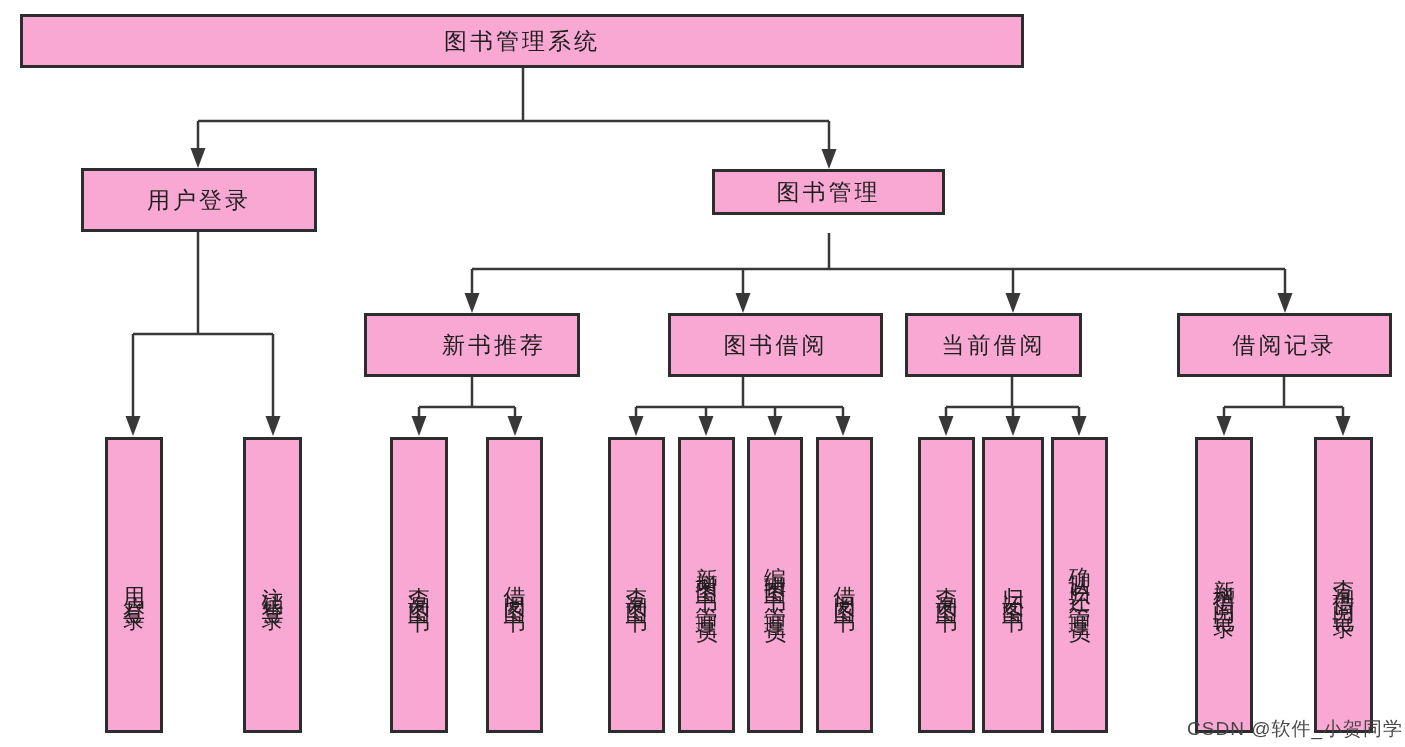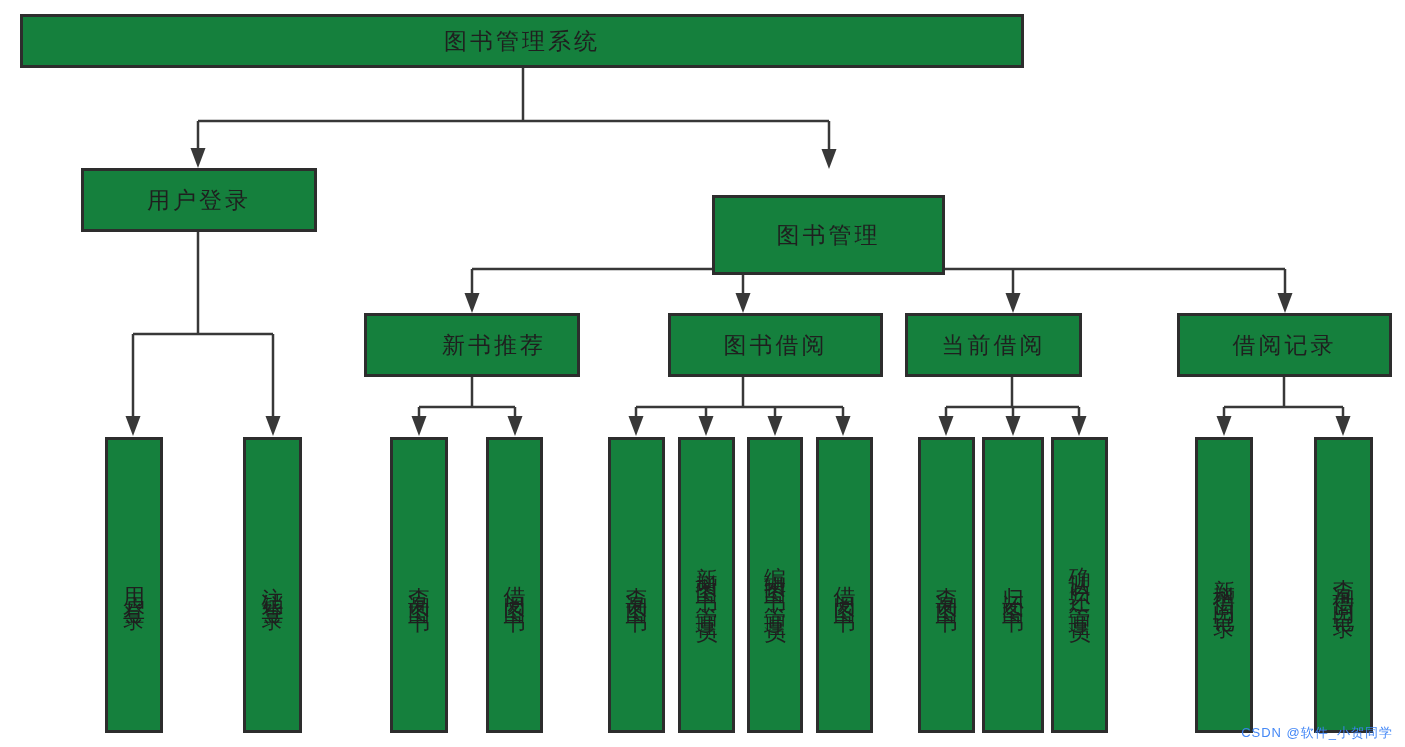--- a/index.html
+++ b/index.html
@@ -4,28 +4,28 @@
 <style>
   html,body { margin:0; padding:0; background:#ffffff; }
   #stage {
     position:relative; width:1405px; height:747px; overflow:hidden;
     background:#ffffff;
     font-family:"Liberation Sans","DejaVu Sans",sans-serif;
     color:#1f1f1f;
   }
   #connectors { position:absolute; left:0; top:0; width:1405px; height:747px; }
   .box {
-    position:absolute; box-sizing:border-box; background:#15803d;
+    position:absolute; box-sizing:border-box; background:#f9a8d4;
     border:3px solid #2d2d2d;
     display:flex; align-items:center; justify-content:center;
     font-size:23px; letter-spacing:3px; white-space:nowrap;
   }
   #box-root        { left:20px;  top:14px;  width:1004px; height:54px; }
   #box-user-login  { left:81px;  top:168px; width:236px;  height:64px; }
-  #box-book-mgmt   { left:712px; top:169px; width:233px;  height:80px;margin-top:26px; }
+  #box-book-mgmt   { left:712px; top:169px; width:233px;  height:46px; }
   #box-new-book    { left:364px; top:313px; width:216px;  height:64px;padding-left:44px; }
   #box-book-borrow { left:636px; top:313px; width:215px;  height:64px;margin-left:32px; }
   #box-cur-borrow  { left:905px; top:313px; width:177px;  height:64px; }
   #box-borrow-rec  { left:1177px;top:313px; width:215px;  height:64px; }
   .leaf { top:437px; height:296px; font-size:22px; letter-spacing:0; }
   .leaf .vtext {
     writing-mode:vertical-lr; text-orientation:mixed;
     letter-spacing:8px; line-height:1; white-space:nowrap;
   }
   #leaf-a1 { left:105px;  width:58px; }
@@ -35,22 +35,22 @@
   #leaf-c1 { left:608px;  width:57px; }
   #leaf-c2 { left:678px;  width:57px; }
   #leaf-c3 { left:747px;  width:56px; }
   #leaf-c4 { left:816px;  width:57px; }
   #leaf-d1 { left:918px;  width:57px; }
   #leaf-d2 { left:982px;  width:62px; }
   #leaf-d3 { left:1051px; width:57px; }
   #leaf-e1 { left:1195px; width:58px; }
   #leaf-e2 { left:1314px; width:59px; }
   #watermark {
-    position:absolute; right:12px; bottom:5px; z-index:5;
-    font-size:13px; color:#3b82f6; letter-spacing:1px; opacity:.95;
+    position:absolute; right:2px; bottom:5px; z-index:5;
+    font-size:19px; color:#404040; letter-spacing:1px; opacity:.95;
     white-space:nowrap;
   }
 </style>
 </head>
 <body>
 
 <div id="stage">
 
   <svg id="connectors" viewBox="0 0 1405 747" xmlns="http://www.w3.org/2000/svg" aria-hidden="true">
     <g stroke="#383838" stroke-width="2.5" fill="none">

